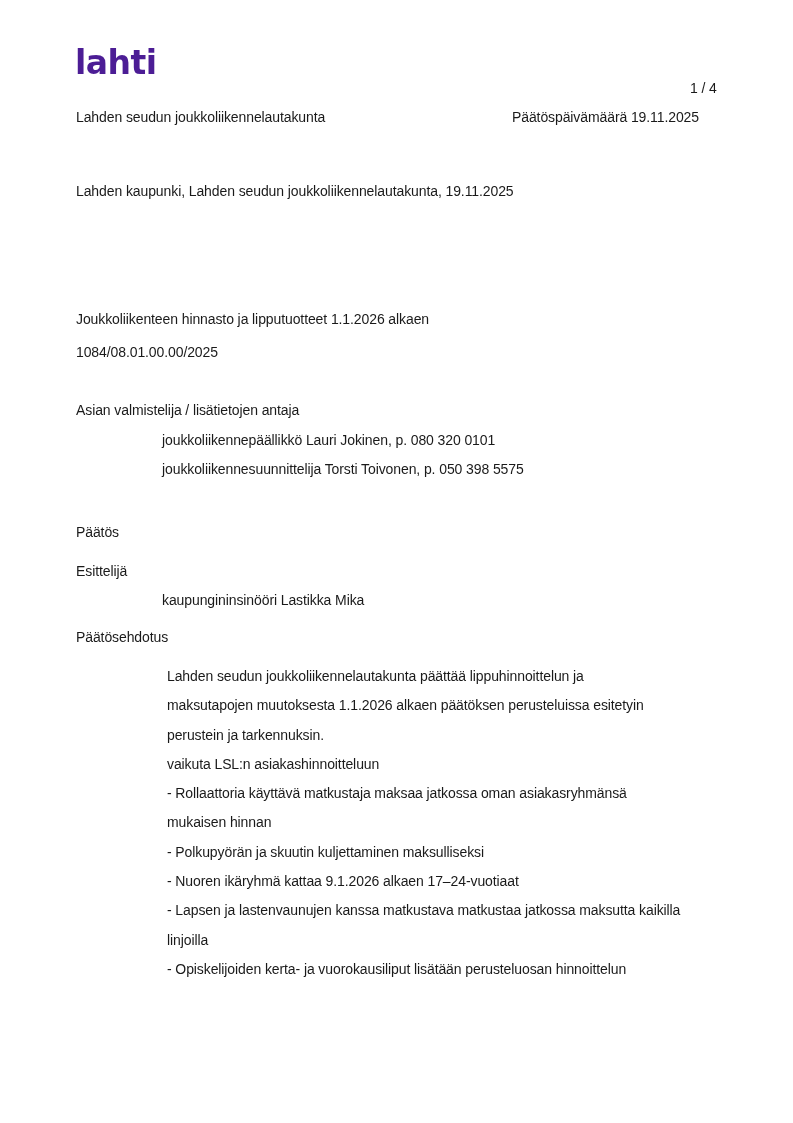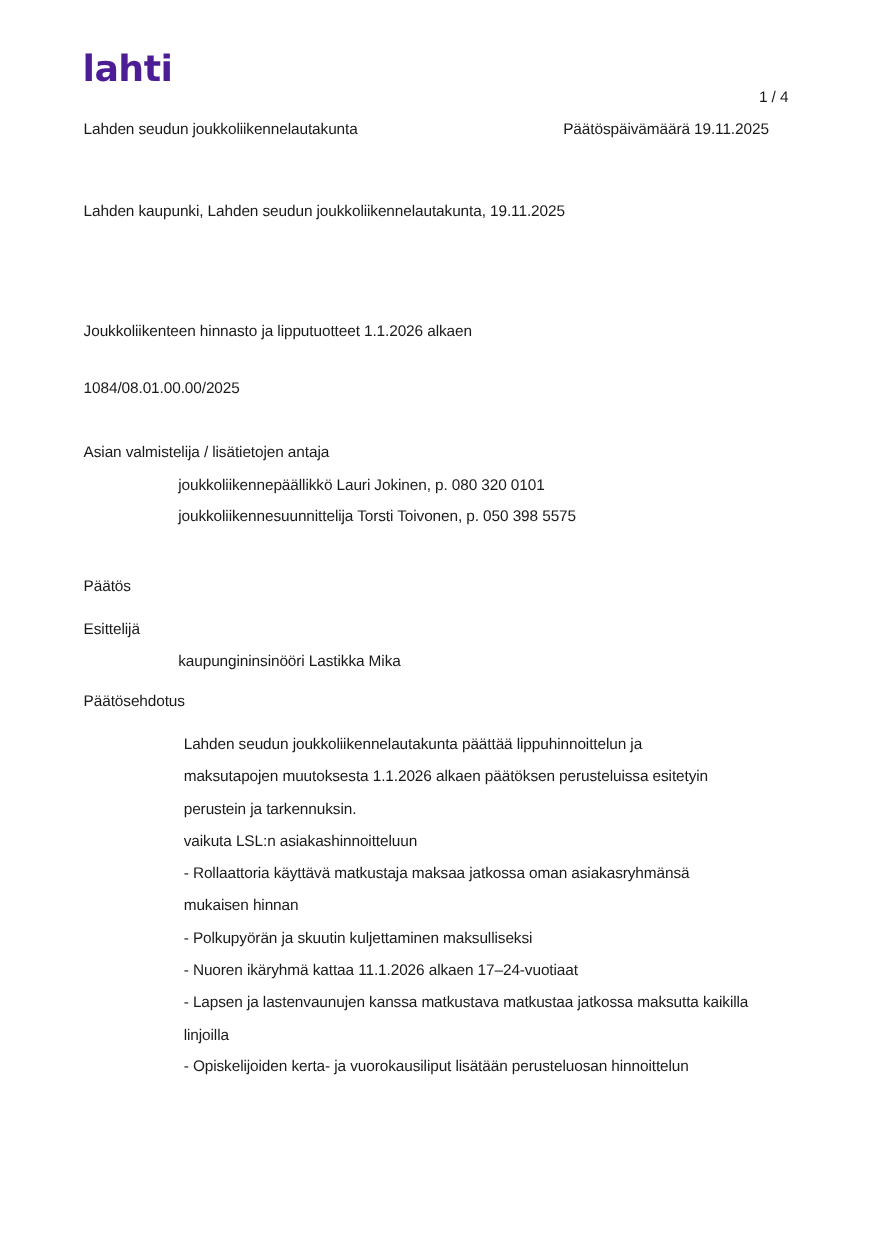--- a/index.html
+++ b/index.html
@@ -10,21 +10,21 @@
   .logo {
     position: absolute; left: 75px; top: 46px;
     font-family: "DejaVu Sans", sans-serif; font-weight: bold;
     font-size: 33px; letter-spacing: -0.5px; color: #4c1d95; line-height: 1;
   }
   .t { position: absolute; font-size: 14px; line-height: 18px; white-space: nowrap; letter-spacing: -0.1px; }
   .page-num { left: 690px; top: 50px; margin-top: 29px; }
   .committee { left: 76px; top: 108px; }
   .decision-date { left: 512px; top: 108px; }
   .subline { left: 76px; top: 182px; }
-  .title { left: 76px; top: 291px; text-align: center; }
+  .title { left: 76px; top: 310px; text-align: center; }
   .record { left: 76px; top: 343px; }
   .prep-label { left: 76px; top: 401px; }
   .prep1 { left: 162px; top: 431px; }
   .prep2 { left: 162px; top: 460px; }
   .decision-label { left: 76px; top: 489px; margin-top: 34px; }
   .presenter-label { left: 76px; top: 562px; }
   .presenter { left: 162px; top: 591px; }
   .proposal-label { left: 76px; top: 628px; }
   .proposal { position: absolute; left: 167px; top: 667px; width: 560px; }
   .proposal .line { font-size: 14px; line-height: 18px; height: 29.3px; white-space: nowrap; letter-spacing: -0.1px; }
@@ -53,17 +53,17 @@
 <div class="t proposal-label">Päätösehdotus</div>
 
 <div class="proposal">
   <div class="line">Lahden seudun joukkoliikennelautakunta päättää lippuhinnoittelun ja</div>
   <div class="line">maksutapojen muutoksesta 1.1.2026 alkaen päätöksen perusteluissa esitetyin</div>
   <div class="line">perustein ja tarkennuksin.</div>
   <div class="line">vaikuta LSL:n asiakashinnoitteluun</div>
   <div class="line">- Rollaattoria käyttävä matkustaja maksaa jatkossa oman asiakasryhmänsä</div>
   <div class="line">mukaisen hinnan</div>
   <div class="line">- Polkupyörän ja skuutin kuljettaminen maksulliseksi</div>
-  <div class="line">- Nuoren ikäryhmä kattaa 11.1.2026  alkaen 17–24-vuotiaat</div>
+  <div class="line">- Nuoren ikäryhmä kattaa 9.1.2026  alkaen 17–24-vuotiaat</div>
   <div class="line">- Lapsen ja lastenvaunujen kanssa matkustava matkustaa jatkossa maksutta kaikilla</div>
   <div class="line">linjoilla</div>
   <div class="line">- Opiskelijoiden kerta- ja vuorokausiliput lisätään perusteluosan hinnoittelun</div>
 </div>
 
 </body></html>

